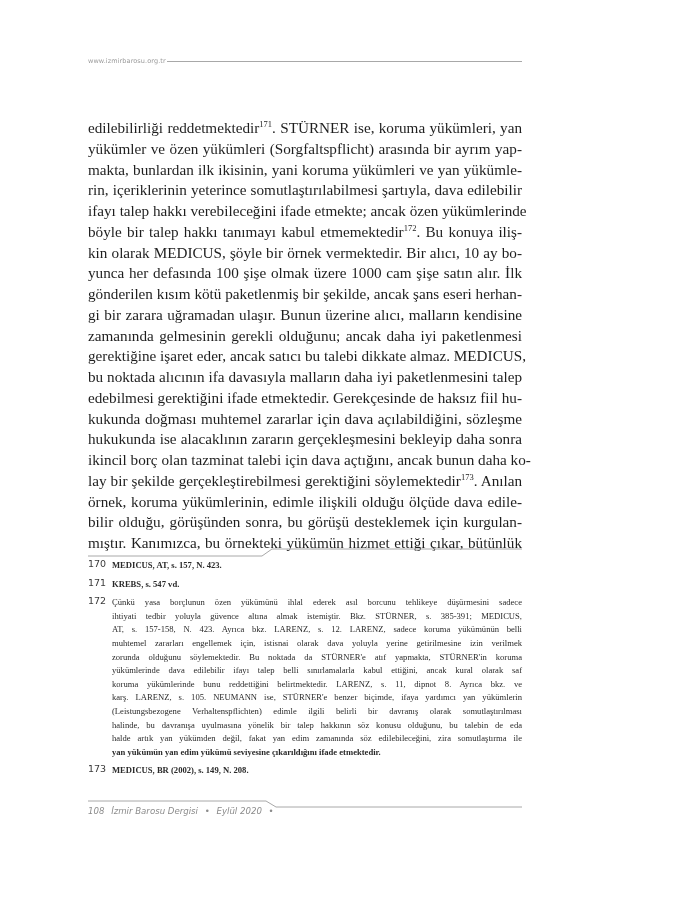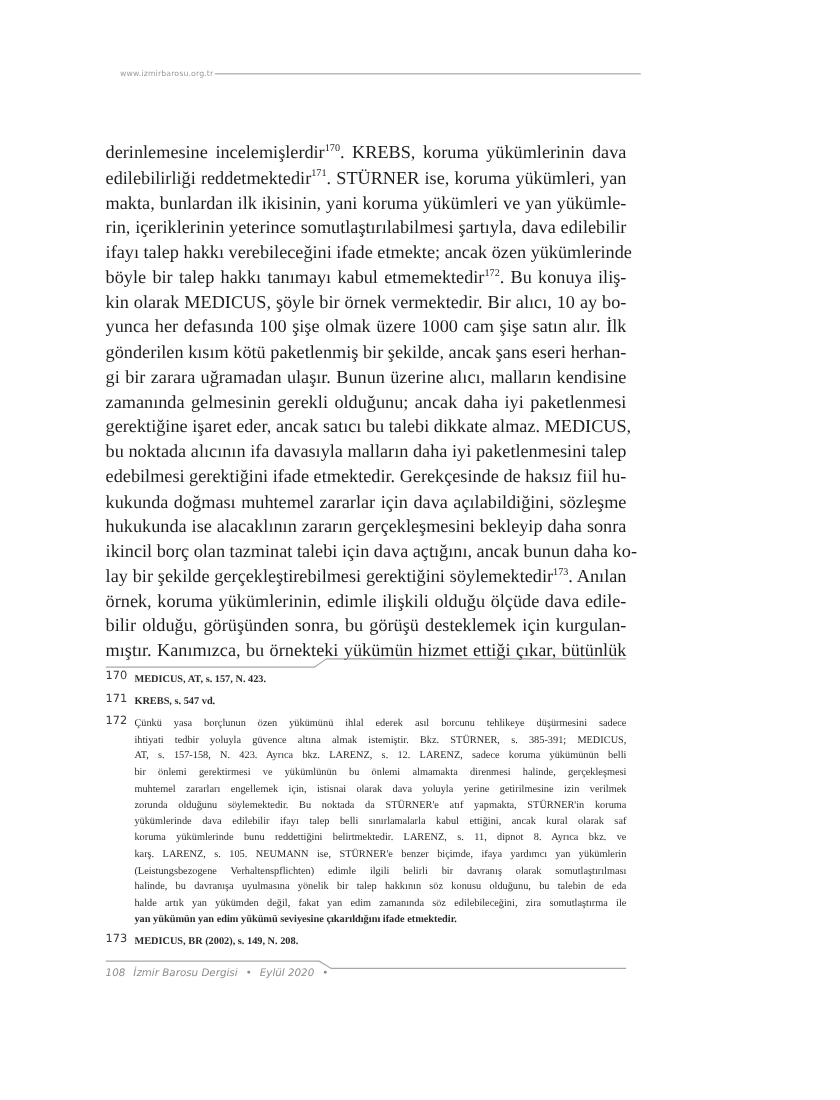--- a/index.html
+++ b/index.html
@@ -1,19 +1,19 @@
 <!DOCTYPE html>
 <html><head>
 <meta charset="utf-8">
 <style>
   html, body { margin: 0; padding: 0; background: #ffffff; }
   body { width: 700px; height: 917px; position: relative; overflow: hidden; }
   .header {
     position: absolute; left: 88px; top: 55px; width: 434px; height: 12px;
-    display: flex; align-items: center; margin-left: 12px;
+    display: flex; align-items: center;
   }
   .header-url {
     font-family: "DejaVu Sans", sans-serif; font-size: 6.5px; color: #9a9a9a;
     white-space: nowrap; letter-spacing: 0.1px;
   }
   .header-rule { flex: 1; height: 0; border-top: 1px solid #a8a8a8; margin-left: 1px; }
 
   .body-text {
     position: absolute; left: 88px; top: 118px; width: 434px;
     font-family: "Liberation Serif", "DejaVu Serif", serif;
@@ -46,22 +46,22 @@
 </style>
 </head>
 <body>
 
 <div class="header">
   <span class="header-url">www.izmirbarosu.org.tr</span>
   <span class="header-rule"></span>
 </div>
 
 <div class="body-text" id="body-text">
-    <span class="body-line"><span>derinlemesine incelemişlerdir</span><sup>170</sup><span>. KREBS, koruma yükümlerinin dava</span></span>
     <span class="body-line"><span>edilebilirliği reddetmektedir</span><sup>171</sup><span>. STÜRNER ise, koruma yükümleri, yan</span></span>
+    <span class="body-line"><span>yükümler ve özen yükümleri (Sorgfaltspflicht) arasında bir ayrım yap-</span></span>
     <span class="body-line"><span>makta, bunlardan ilk ikisinin, yani koruma yükümleri ve yan yükümle-</span></span>
     <span class="body-line"><span>rin, içeriklerinin yeterince somutlaştırılabilmesi şartıyla, dava edilebilir</span></span>
     <span class="body-line"><span>ifayı talep hakkı verebileceğini ifade etmekte; ancak özen yükümlerinde</span></span>
     <span class="body-line"><span>böyle bir talep hakkı tanımayı kabul etmemektedir</span><sup>172</sup><span>. Bu konuya iliş-</span></span>
     <span class="body-line"><span>kin olarak MEDICUS, şöyle bir örnek vermektedir. Bir alıcı, 10 ay bo-</span></span>
     <span class="body-line"><span>yunca her defasında 100 şişe olmak üzere 1000 cam şişe satın alır. İlk</span></span>
     <span class="body-line"><span>gönderilen kısım kötü paketlenmiş bir şekilde, ancak şans eseri herhan-</span></span>
     <span class="body-line"><span>gi bir zarara uğramadan ulaşır. Bunun üzerine alıcı, malların kendisine</span></span>
     <span class="body-line"><span>zamanında gelmesinin gerekli olduğunu; ancak daha iyi paketlenmesi</span></span>
     <span class="body-line"><span>gerektiğine işaret eder, ancak satıcı bu talebi dikkate almaz. MEDICUS,</span></span>
@@ -92,21 +92,20 @@
       <span class="fn-text">
         <span class="fn-line nolast">KREBS, s. 547 vd.</span>
       </span>
     </div>
     <div class="fn">
       <span class="fn-num">172</span>
       <span class="fn-text">
         <span class="fn-line">Çünkü yasa borçlunun özen yükümünü ihlal ederek asıl borcunu tehlikeye düşürmesini sadece</span>
         <span class="fn-line">ihtiyati tedbir yoluyla güvence altına almak istemiştir. Bkz. STÜRNER, s. 385-391; MEDICUS,</span>
         <span class="fn-line">AT, s. 157-158, N. 423.  Ayrıca bkz. LARENZ, s. 12. LARENZ, sadece koruma yükümünün belli</span>
-        <span class="fn-line">bir önlemi gerektirmesi ve yükümlünün bu önlemi almamakta direnmesi halinde, gerçekleşmesi</span>
         <span class="fn-line">muhtemel zararları engellemek için, istisnai olarak dava yoluyla yerine getirilmesine izin verilmek</span>
         <span class="fn-line">zorunda olduğunu söylemektedir. Bu noktada da STÜRNER'e atıf yapmakta, STÜRNER'in koruma</span>
         <span class="fn-line">yükümlerinde dava edilebilir ifayı talep belli sınırlamalarla kabul ettiğini, ancak kural olarak saf</span>
         <span class="fn-line">koruma yükümlerinde bunu reddettiğini belirtmektedir. LARENZ, s. 11, dipnot 8.  Ayrıca bkz. ve</span>
         <span class="fn-line">karş. LARENZ, s. 105. NEUMANN ise, STÜRNER'e benzer biçimde, ifaya yardımcı yan yükümlerin</span>
         <span class="fn-line">(Leistungsbezogene Verhaltenspflichten) edimle ilgili belirli bir davranış olarak somutlaştırılması</span>
         <span class="fn-line">halinde, bu davranışa uyulmasına yönelik bir talep hakkının söz konusu olduğunu, bu talebin de eda</span>
         <span class="fn-line">halde artık yan yükümden değil, fakat yan edim zamanında söz edilebileceğini, zira somutlaştırma ile</span>
         <span class="fn-line nolast">yan yükümün yan edim yükümü seviyesine çıkarıldığını ifade etmektedir.</span>
       </span>

